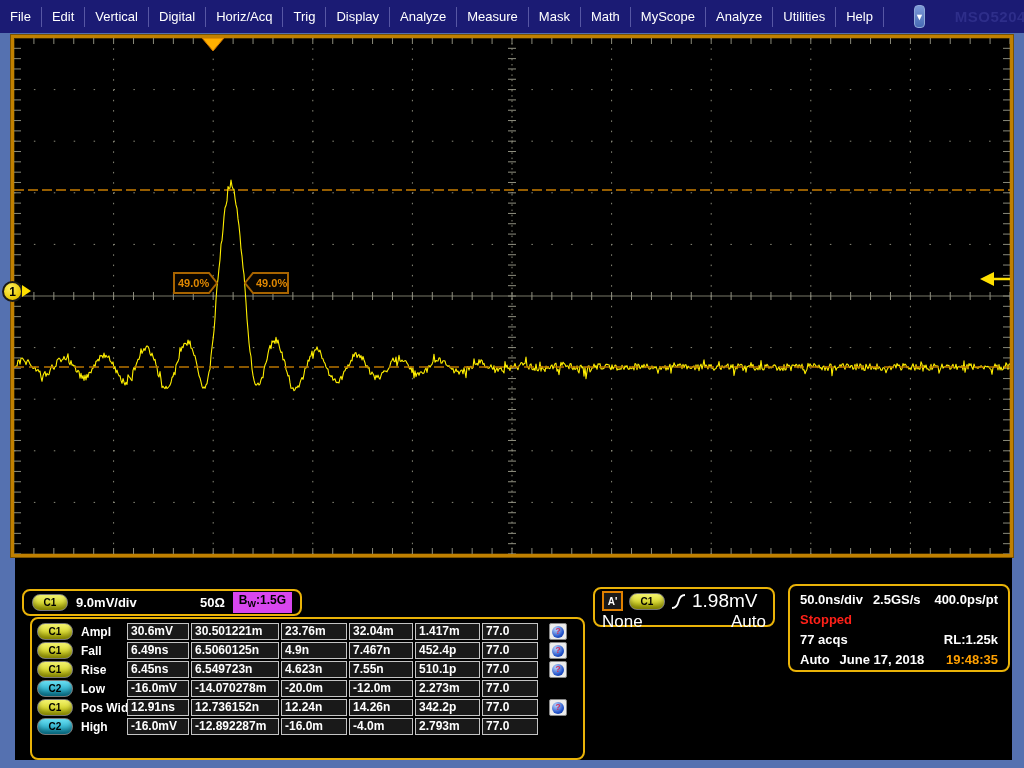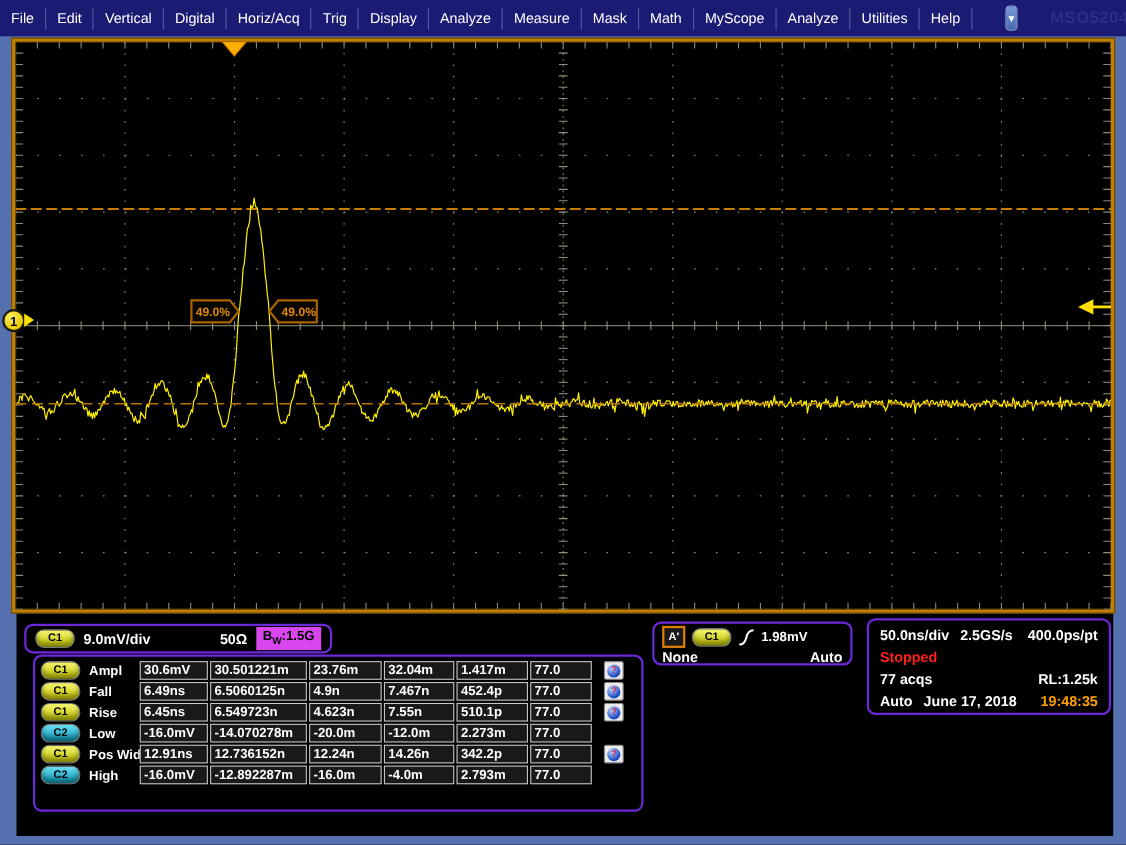--- a/index.html
+++ b/index.html
@@ -23,37 +23,37 @@
              border:3px solid #c08000;box-shadow:inset 0 0 0 1px #3a2800, 0 0 0 1px #7a5200;}
   .graticule svg{position:absolute;left:0;top:0;}
   .ch-marker{position:absolute;left:2px;top:281px;width:34px;height:20px;z-index:5;}
   .ch-marker .circ{position:absolute;left:0;top:0;width:17px;height:17px;border-radius:50%;
         background:radial-gradient(circle at 35% 30%,#fff060,#e8c800 70%);border:2px solid #1a1a1a;
         color:#000;font-size:12px;font-weight:bold;display:flex;align-items:center;justify-content:center;}
   .ch-marker .tip{position:absolute;left:20px;top:4px;width:0;height:0;
         border-left:9px solid #ffe000;border-top:6px solid transparent;border-bottom:6px solid transparent;}
   
   .bottom{position:absolute;left:15px;top:558px;width:997px;height:202px;background:#000;color:#fff;}
-  .rbox{position:absolute;border:2px solid #6d28d9;border-radius:8px;box-sizing:border-box;background:#000;}
+  .rbox{position:absolute;border:2px solid #eab308;border-radius:8px;box-sizing:border-box;background:#000;margin-top:22px;}
   .ch-badge{display:inline-flex;align-items:center;justify-content:center;width:34px;height:15px;
             border-radius:8px;color:#000;font-size:10px;font-weight:bold;border:1px solid #777;
             box-shadow:inset 0 -4px 5px rgba(0,0,0,.35);flex:none;}
   .badge-c1{background:linear-gradient(#f4f470,#c2c200);}
   .badge-c2{background:linear-gradient(#6ae0f4,#0a94b4);}
   .ch1box{left:7px;top:9px;width:280px;height:27px;display:flex;align-items:center;padding:0 8px;gap:8px;}
   .ch1box .scale{font-size:13px;font-weight:bold;text-align:right;}
   .ch1box .imp{font-size:13px;font-weight:bold;margin-left:auto;}
   .bwbox{background:#d946ef;color:#000;font-size:12px;font-weight:bold;padding:1px 6px 1px 6px;line-height:14px;}
   .bwbox sub{font-size:9px;}
   .trigbox{left:578px;top:7px;width:182px;height:40px;padding:3px 7px;}
   .trig-r1{display:flex;align-items:center;gap:6px;height:18px;}
   .atag{width:17px;height:16px;border:2px solid #e08000;background:#1a1a1a;color:#fff;font-size:10px;
         font-weight:bold;display:flex;align-items:center;justify-content:center;}
-  .trig-lvl{font-size:12px;font-weight:bold;}
-  .trig-r2{display:flex;justify-content:space-between;font-size:13px;font-weight:bold;margin-top:2px;align-items:center;}
+  .trig-lvl{font-size:19px;font-weight:normal;}
+  .trig-r2{display:flex;justify-content:space-between;font-size:17px;font-weight:normal;margin-top:2px;align-items:center;}
   .horizbox{left:773px;top:4px;width:222px;height:88px;padding:4px 10px;font-size:13px;font-weight:bold;}
   .hrow{display:flex;justify-content:space-between;line-height:20px;}
   .hleft{display:flex;gap:10px;}
   .stopped{color:#ff2018;}
   .timestr{color:#ffa000;}
   
   .meastable{left:15px;top:37px;width:555px;height:143px;padding:3px 2px 0 5px;}
   .mrow{display:grid;grid-template-columns:88px 62px 88px 66px 64px 65px 56px 36px;column-gap:2px;
         align-items:center;height:19px;}
   .mhead{height:20px;font-size:12.5px;font-weight:bold;}

